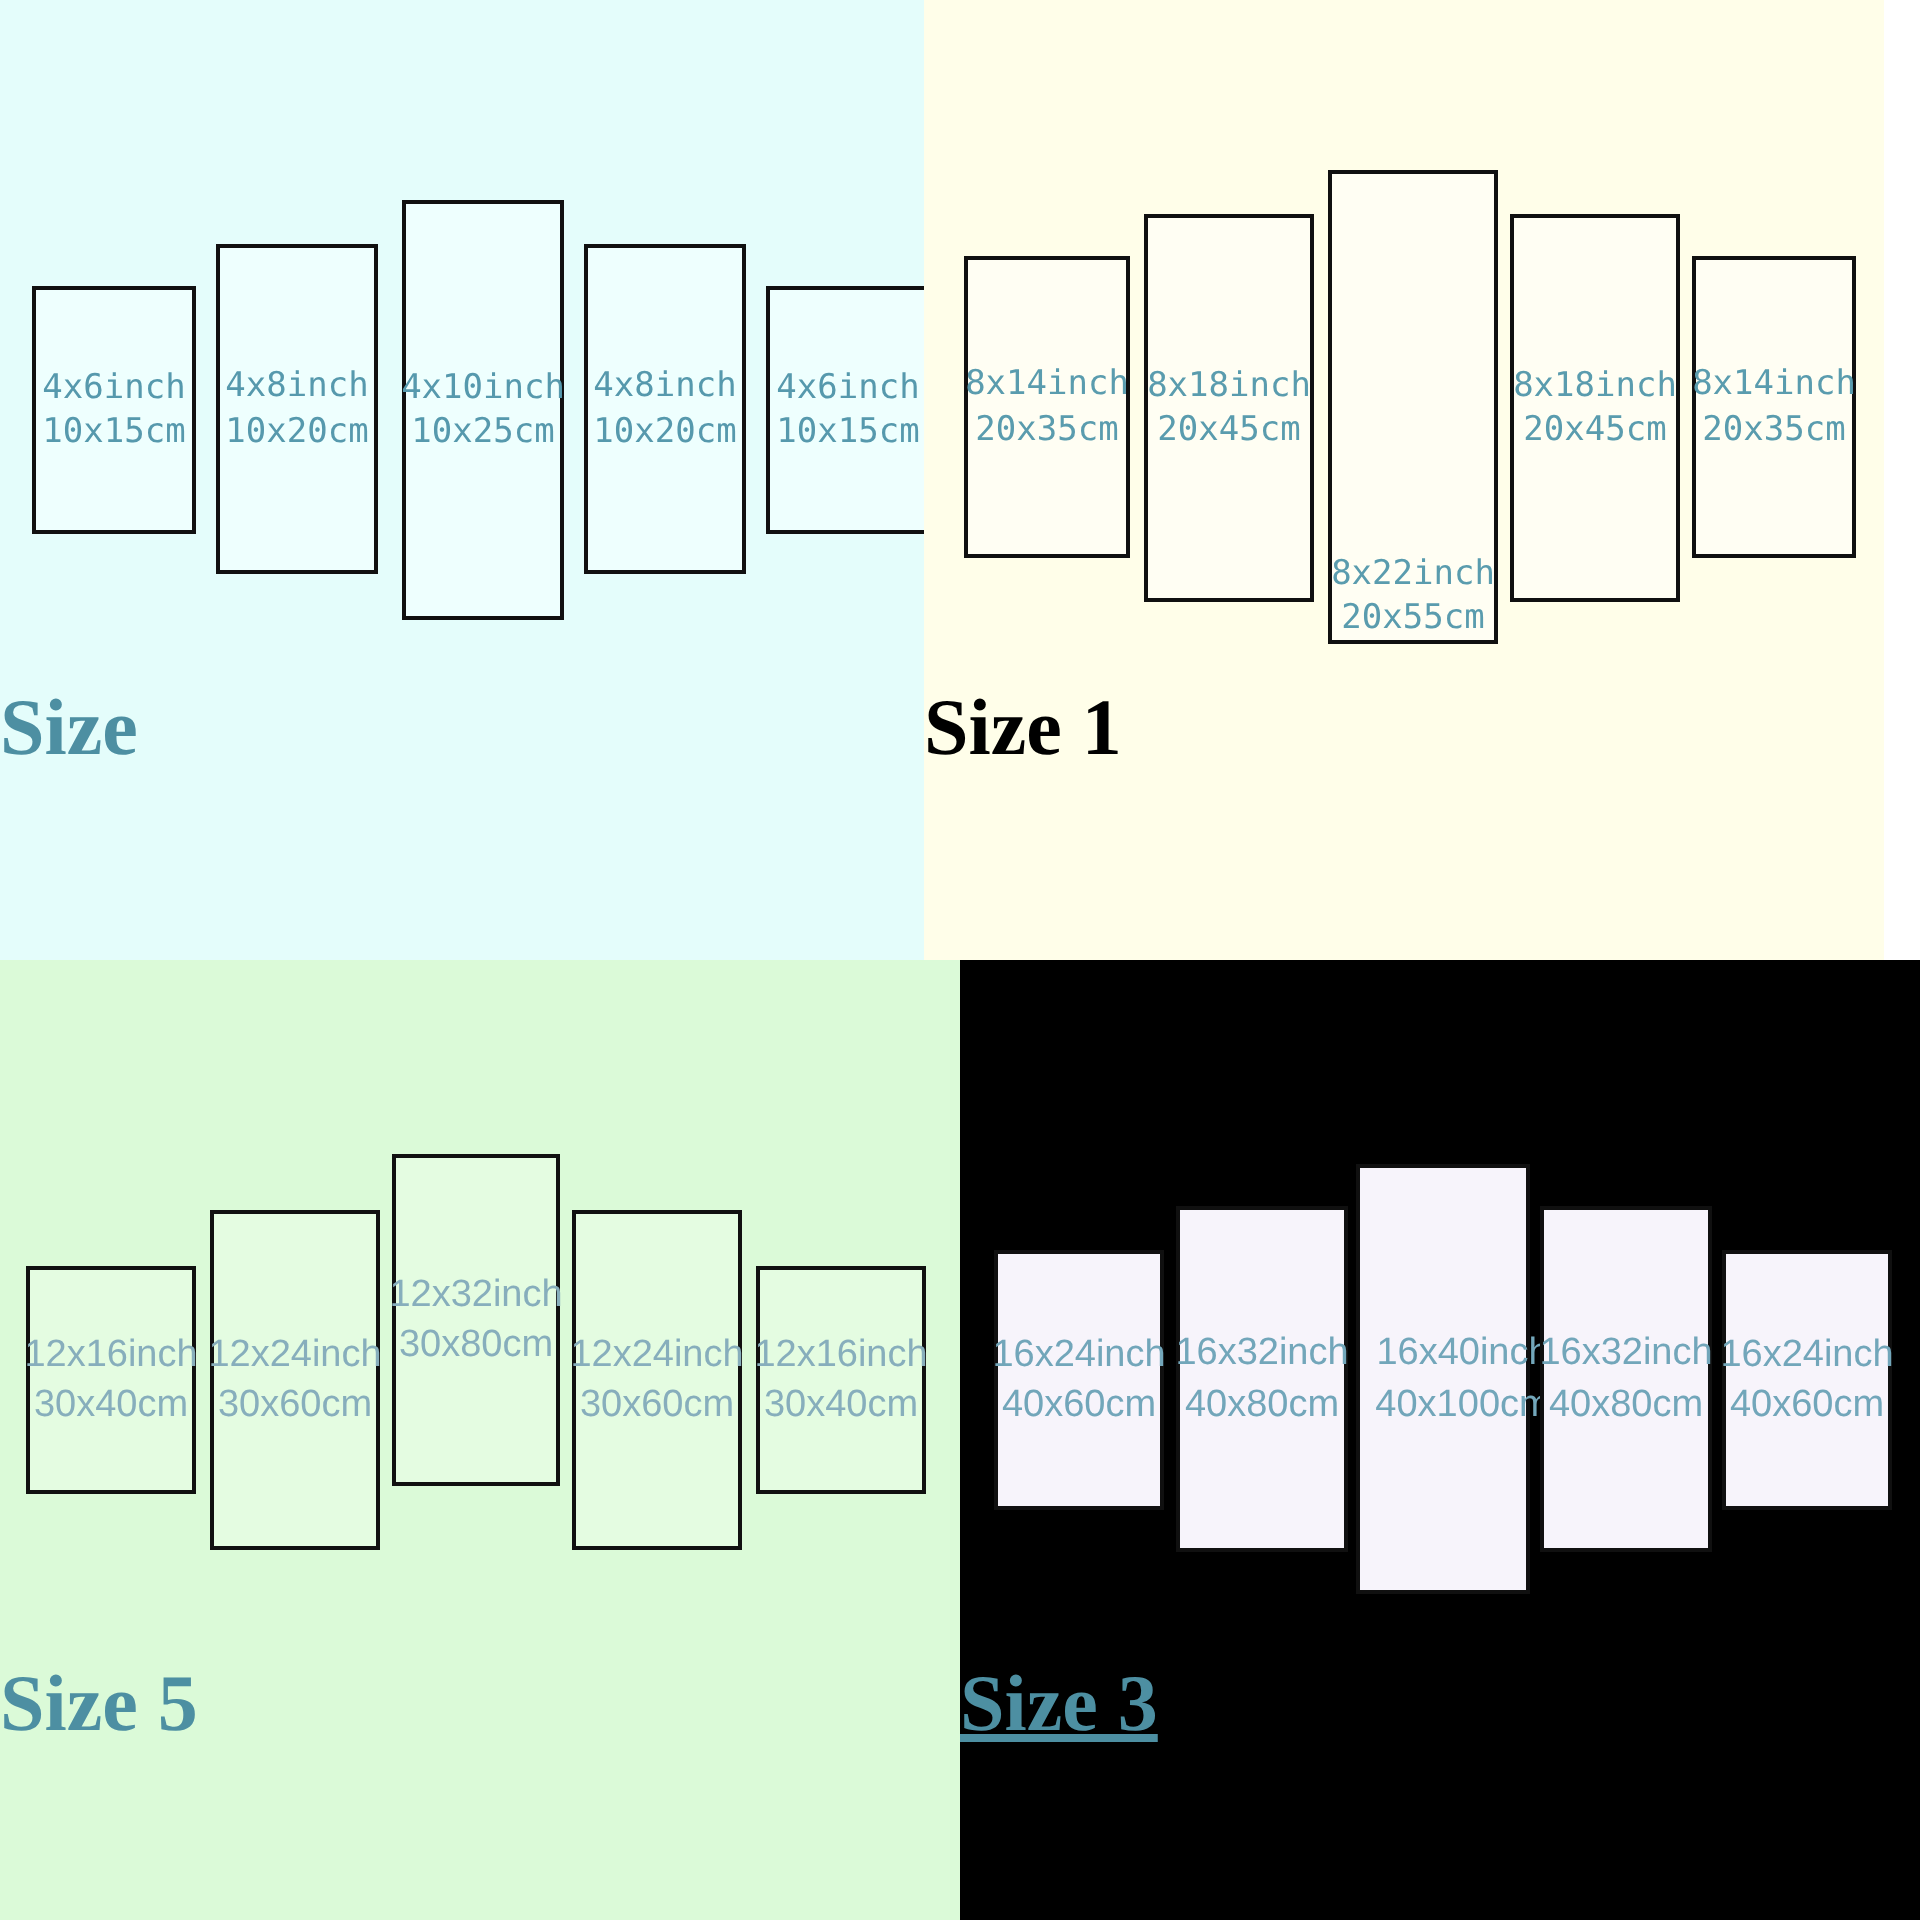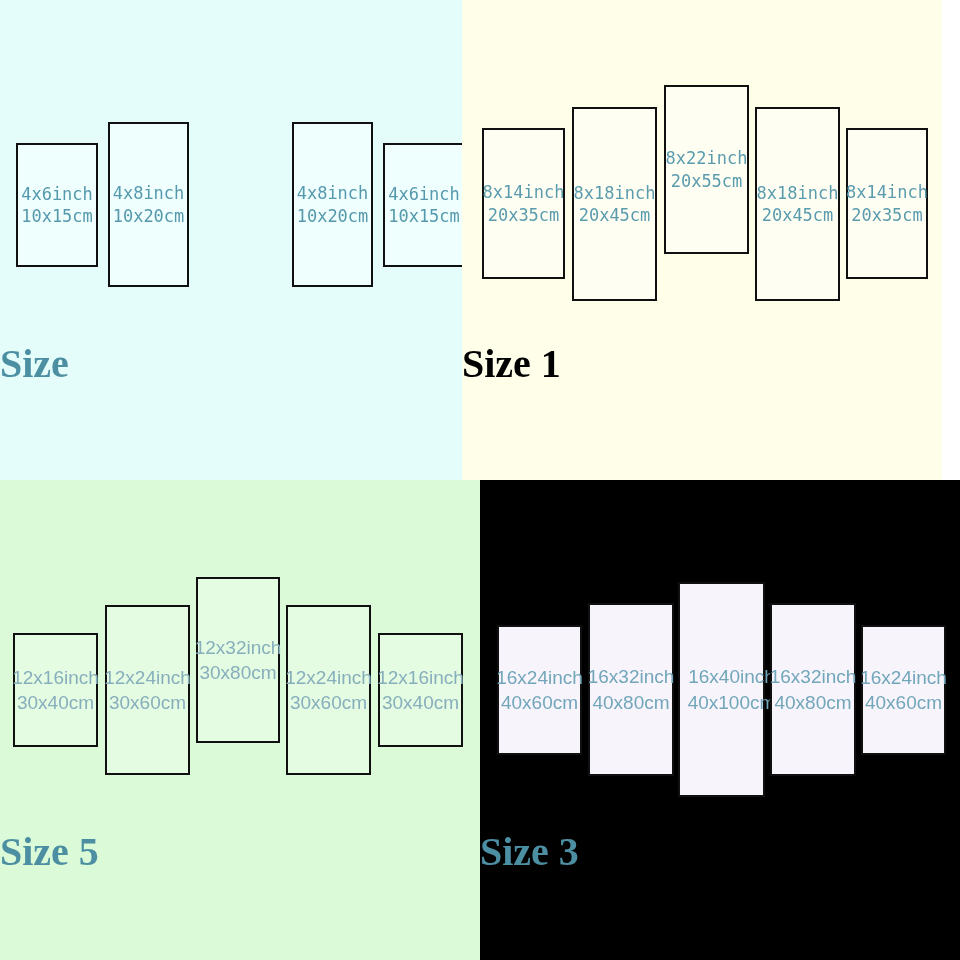--- a/index.html
+++ b/index.html
@@ -43,21 +43,21 @@
   
   .q0 .p0{left:16px;top:143px;width:82px;height:124px;}
   .q0 .p1{left:108px;top:122px;width:81px;height:165px;}
   .q0 .p2{left:201px;top:100px;width:81px;height:210px;}
   .q0 .p3{left:292px;top:122px;width:81px;height:165px;}
   .q0 .p4{left:383px;top:143px;width:82px;height:124px;}
 
   
   .q1 .p0{left:20px;top:128px;width:83px;height:151px;}
   .q1 .p1{left:110px;top:107px;width:85px;height:194px;}
-  .q1 .p2{left:202px;top:85px;width:85px;height:169px;}
+  .q1 .p2{left:202px;top:85px;width:85px;height:237px;align-items:flex-end;}
   .q1 .p3{left:293px;top:107px;width:85px;height:194px;}
   .q1 .p4{left:384px;top:128px;width:82px;height:151px;}
 
   
   .q2 .p0{left:13px;top:153px;width:85px;height:114px;}
   .q2 .p1{left:105px;top:125px;width:85px;height:170px;}
   .q2 .p2{left:196px;top:97px;width:84px;height:166px;}
   .q2 .p3{left:286px;top:125px;width:85px;height:170px;}
   .q2 .p4{left:378px;top:153px;width:85px;height:114px;}
 
@@ -79,20 +79,26 @@
         <div>4x6inch</div>
         <div>10x15cm</div>
       </div>
     </div>
     <div class="panel p1" style="background: rgb(238, 255, 254); color: rgb(86, 153, 173); border-color: rgb(16, 16, 16);">
       <div class="label">
         <div>4x8inch</div>
         <div>10x20cm</div>
       </div>
     </div>
+    <div class="panel p2" style="background: rgb(238, 255, 254); color: rgb(86, 153, 173); border-color: rgb(16, 16, 16);">
+      <div class="label">
+        <div>4x10inch</div>
+        <div>10x25cm</div>
+      </div>
+    </div>
     <div class="panel p3" style="background: rgb(238, 255, 254); color: rgb(86, 153, 173); border-color: rgb(16, 16, 16);">
       <div class="label">
         <div>4x8inch</div>
         <div>10x20cm</div>
       </div>
     </div>
     <div class="panel p4" style="background: rgb(238, 255, 254); color: rgb(86, 153, 173); border-color: rgb(16, 16, 16);">
       <div class="label">
         <div>4x6inch</div>
         <div>10x15cm</div>
@@ -193,16 +199,16 @@
         <div>16x32inch</div>
         <div>40x80cm</div>
       </div>
     </div>
     <div class="panel p4" style="background: rgb(247, 244, 251); color: rgb(114, 166, 186); border-color: rgb(16, 16, 16);">
       <div class="label">
         <div>16x24inch</div>
         <div>40x60cm</div>
       </div>
     </div>
-    <h2 class="title" style="color: rgb(77, 143, 162);">Size 3</h2>
+    <h2 class="title" style="color: rgb(77, 143, 162); text-decoration: underline;">Size 3</h2>
   </section>
 
 </div>
 
 </body></html>

